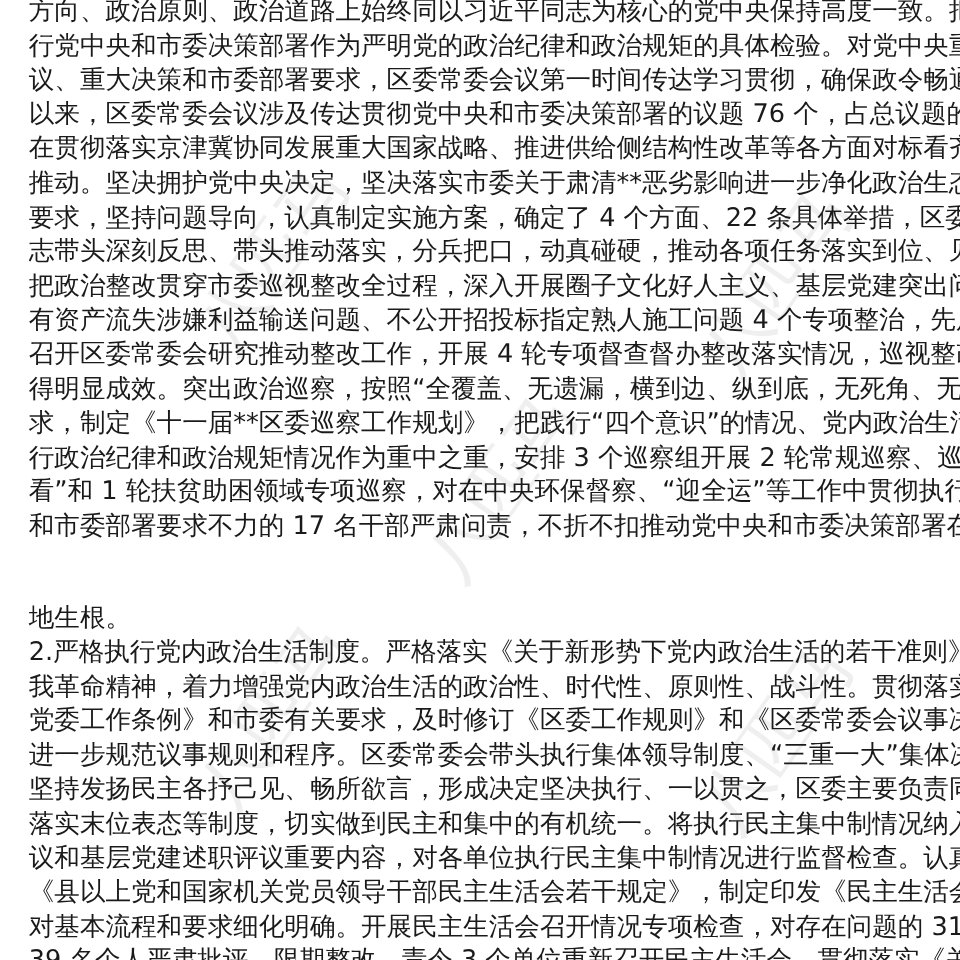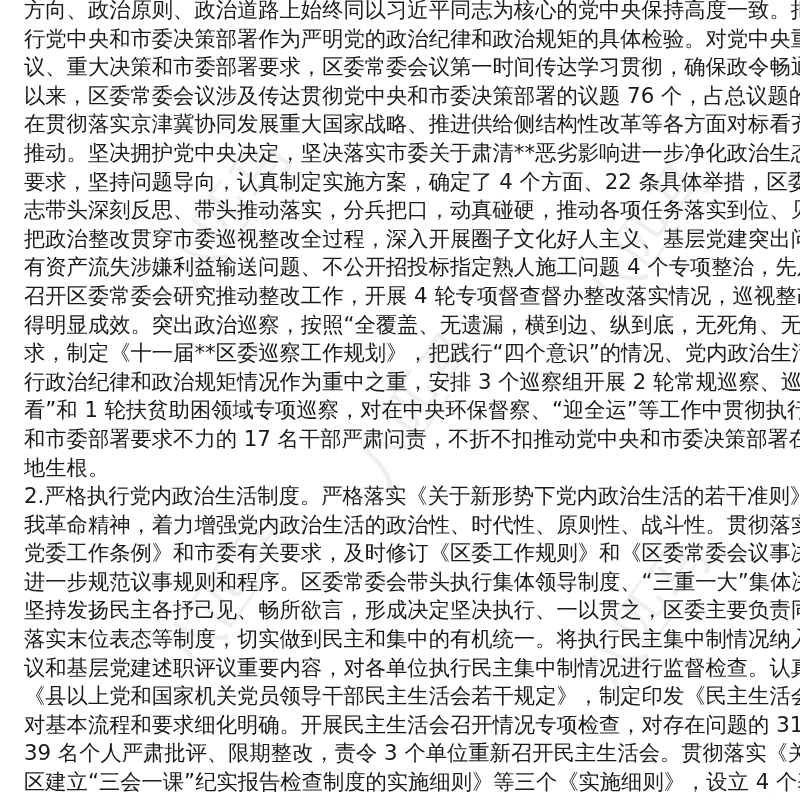--- a/index.html
+++ b/index.html
@@ -13,21 +13,21 @@
     font-family: "DejaVu Sans", sans-serif;
     font-size: 21.3px;
     line-height: 28.6px;
     color: #1a1a1a;
     letter-spacing: 0px;
   }
   .line {
     display: block; white-space: nowrap; height: 28.6px;
     text-align: justify; text-align-last: justify;
   }
-  .line.last { text-align-last: left; }
+  .line.last { text-align-last: left; margin-top: 48px; }
   .watermark {
     position: absolute; color: rgba(180,180,180,0.22);
     font-family: "DejaVu Sans", sans-serif; font-size: 58px;
     transform: rotate(-55deg); pointer-events: none; white-space: nowrap;
   }
 </style>
 </head>
 <body>
 
 <div class="page">

